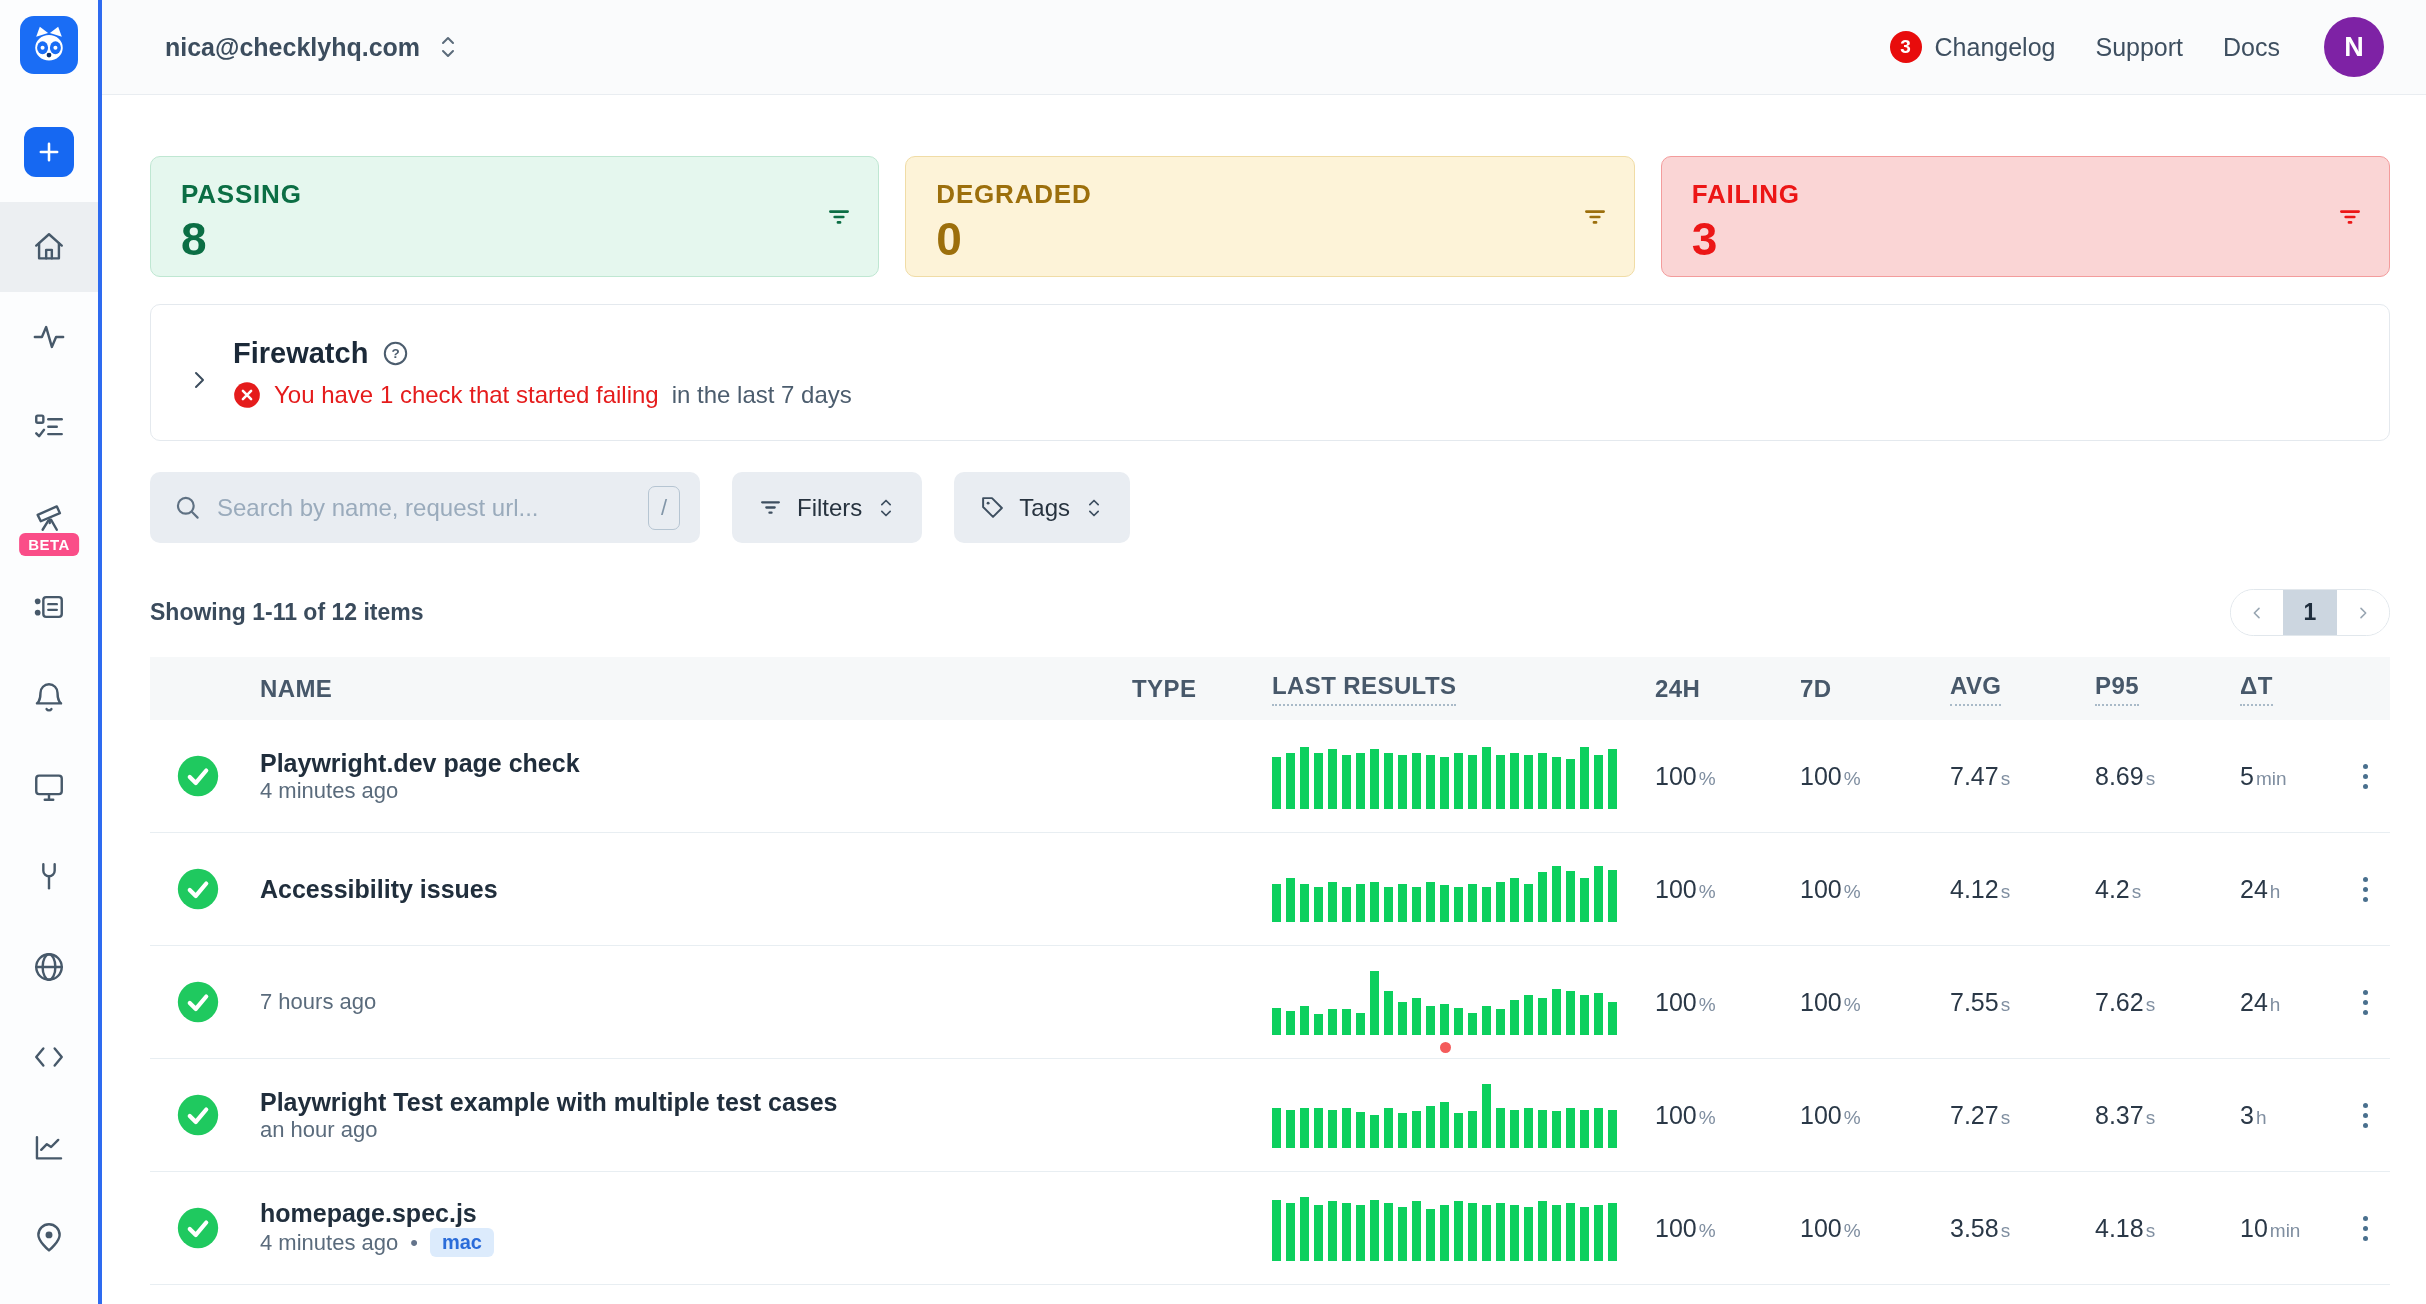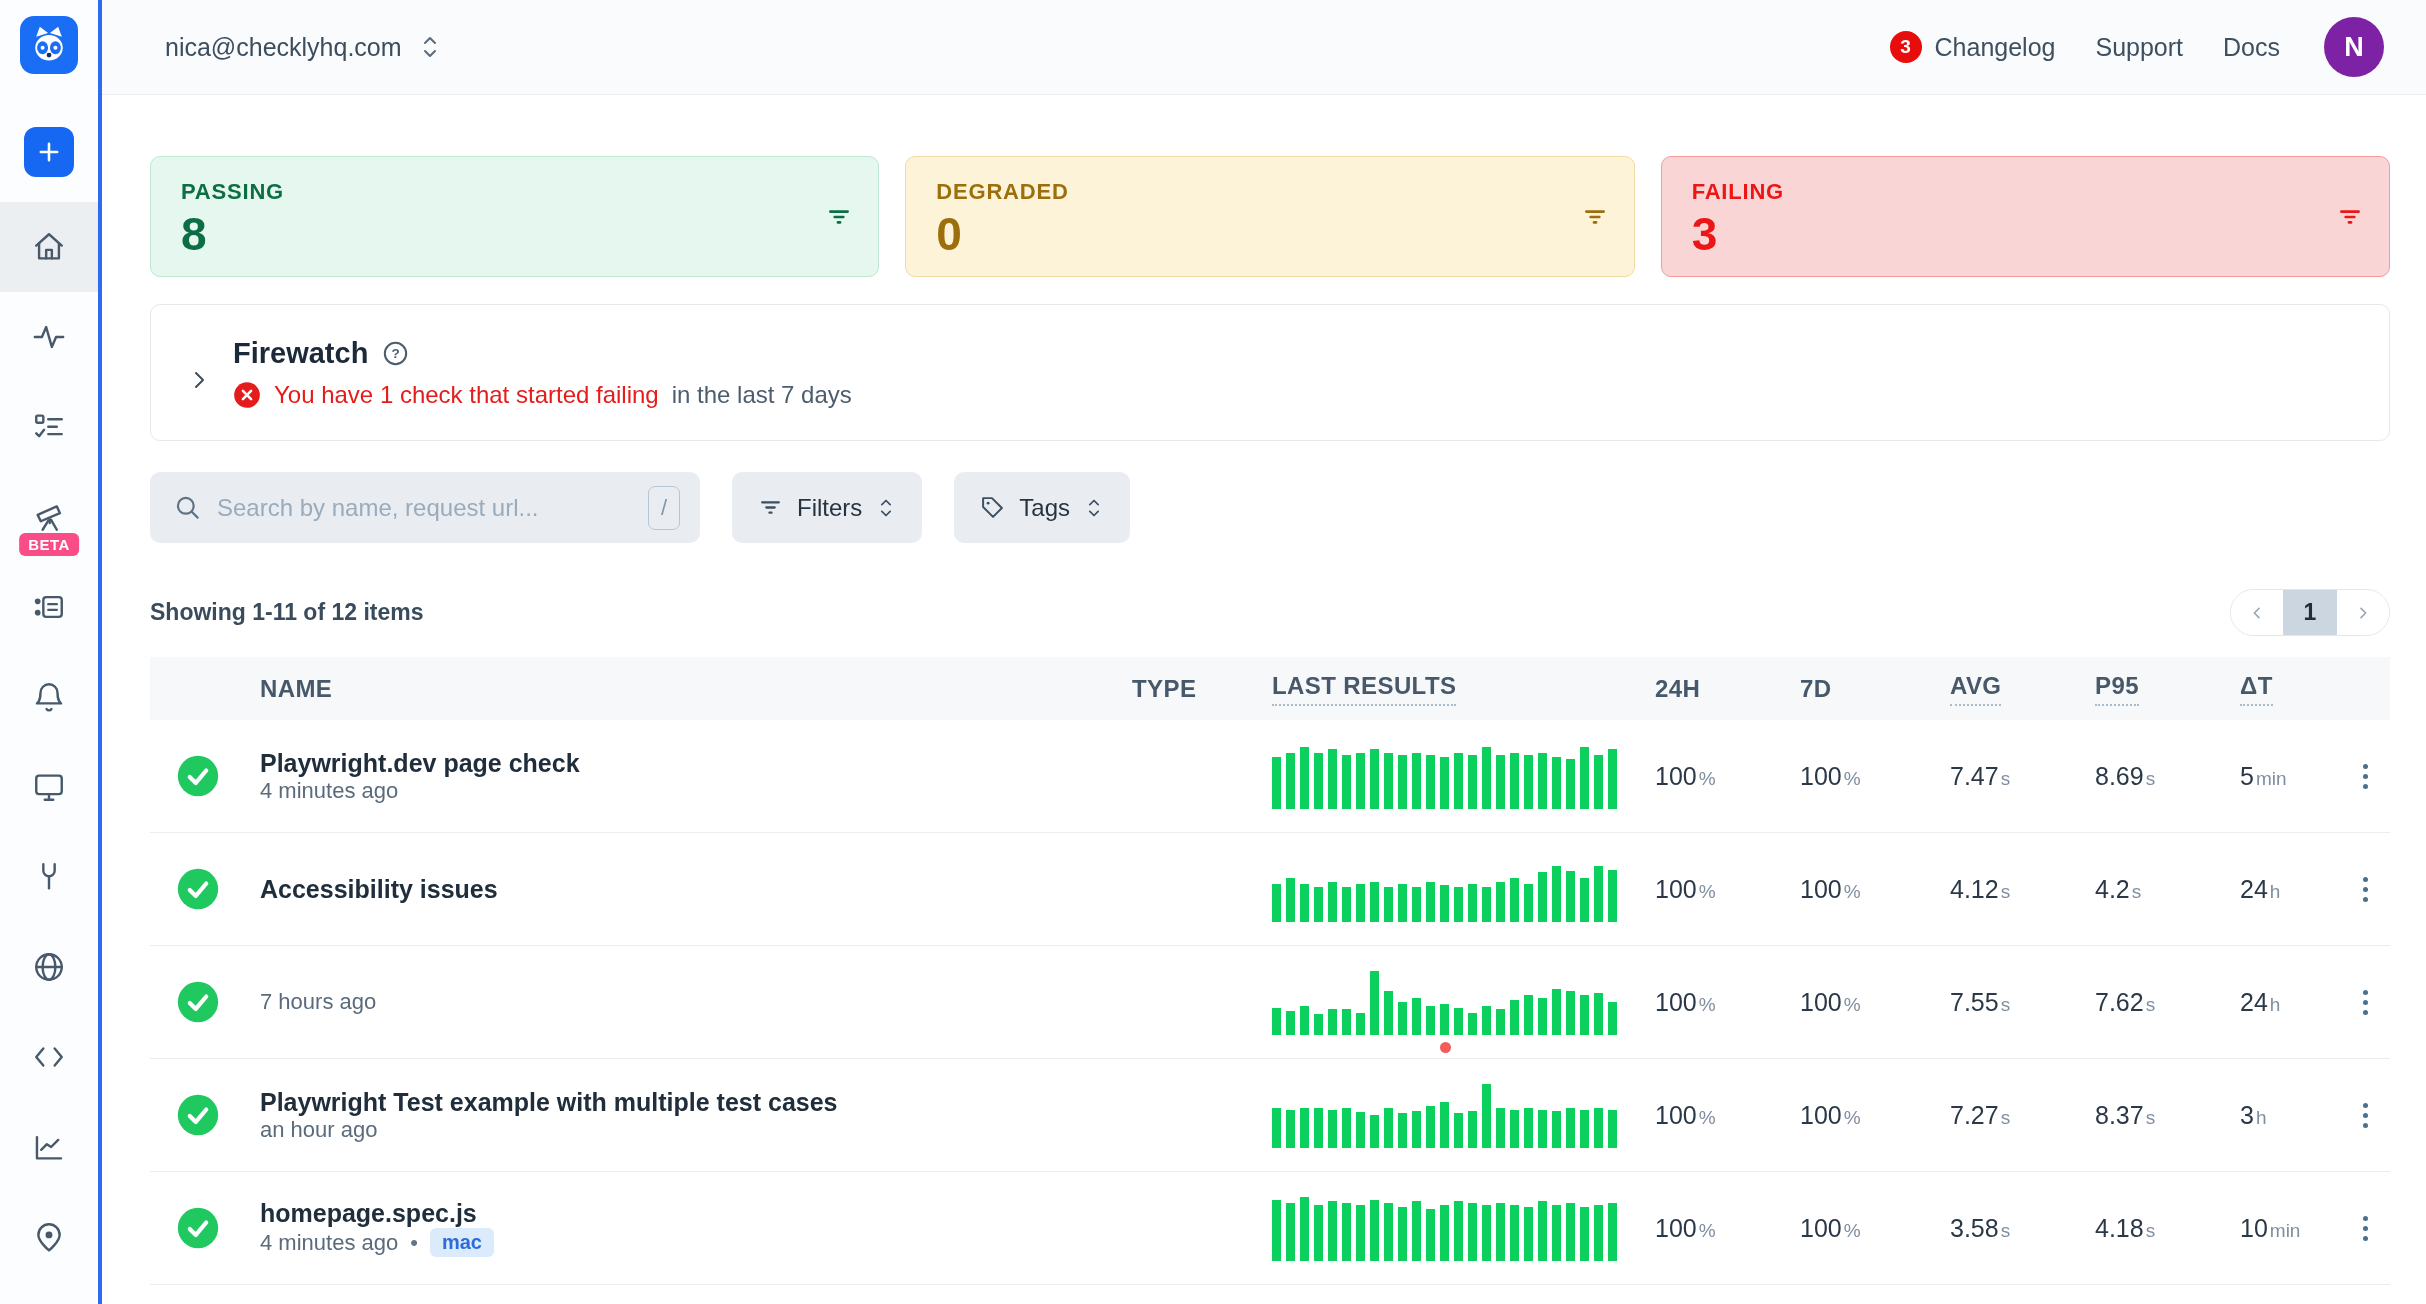--- a/index.html
+++ b/index.html
@@ -19,36 +19,36 @@
   .nav-item.active{background:#eceff2;}
   .nav-item svg{stroke:#47596a;fill:none;stroke-width:1.7;stroke-linecap:round;stroke-linejoin:round;}
   .beta{position:absolute;bottom:6px;left:50%;transform:translateX(-50%);background:#fa4d88;color:#fff;
     font-size:15px;font-weight:700;padding:3px 9px;border-radius:6px;letter-spacing:.5px;}
 
   
   .content{flex:1;display:flex;flex-direction:column;min-width:0;}
   .topbar{height:95px;flex:none;background:#fafbfc;border-bottom:1px solid #e9edf1;
     display:flex;align-items:center;justify-content:space-between;padding:0 42px 0 63px;}
   .account{display:flex;align-items:center;gap:16px;cursor:pointer;}
-  .account-email{font-size:25px;font-weight:400;color:#3c4d5e;}
+  .account-email{font-size:25px;font-weight:700;color:#3c4d5e;}
   .top-right{display:flex;align-items:center;gap:40px;}
   .changelog-wrap{display:flex;align-items:center;gap:13px;cursor:pointer;}
   .badge{width:32px;height:32px;border-radius:50%;background:#e80c0c;color:#fff;font-size:19px;font-weight:700;
     display:flex;align-items:center;justify-content:center;}
   .top-link{font-size:25px;color:#3e4f60;text-decoration:none;cursor:pointer;}
   .avatar{width:60px;height:60px;border-radius:50%;background:#7e22a5;color:#fff;font-size:27px;font-weight:600;
     display:flex;align-items:center;justify-content:center;cursor:pointer;margin-left:4px;}
 
   
   .main{flex:1;padding:61px 36px 0 48px;background:#fff;overflow:hidden;}
 
   .cards{display:grid;grid-template-columns:1fr 1fr 1fr;gap:26px;}
   .card{height:121px;border-radius:10px;border:1px solid;padding:22px 30px;position:relative;}
   .filter-btn{position:absolute;right:26px;top:50%;transform:translateY(-50%);background:none;border:none;cursor:pointer;display:flex;}
-  .card-label{font-size:22px;font-weight:700;letter-spacing:.8px;}
+  .card-label{font-size:26px;font-weight:700;letter-spacing:.8px;}
   .card-value{font-size:46px;font-weight:700;margin-top:6px;line-height:1;}
   .card.passing{background:#e5f7ee;border-color:#bfe7d2;color:#0b6e44;}
   .card.degraded{background:#fdf3d8;border-color:#f0dca6;color:#9c6f0c;}
   .card.failing{background:#fad5d5;border-color:#f39c9c;color:#ec1616;}
   .filter-glyph{display:block;}
 
   .firewatch{margin-top:27px;height:137px;border:1px solid #e4e9ee;border-radius:10px;
     display:flex;align-items:center;padding:0 36px;gap:22px;background:#fff;}
   .fw-chevron{background:none;border:none;cursor:pointer;display:flex;margin-top:14px;}
   .fw-body{display:flex;flex-direction:column;gap:11px;}

